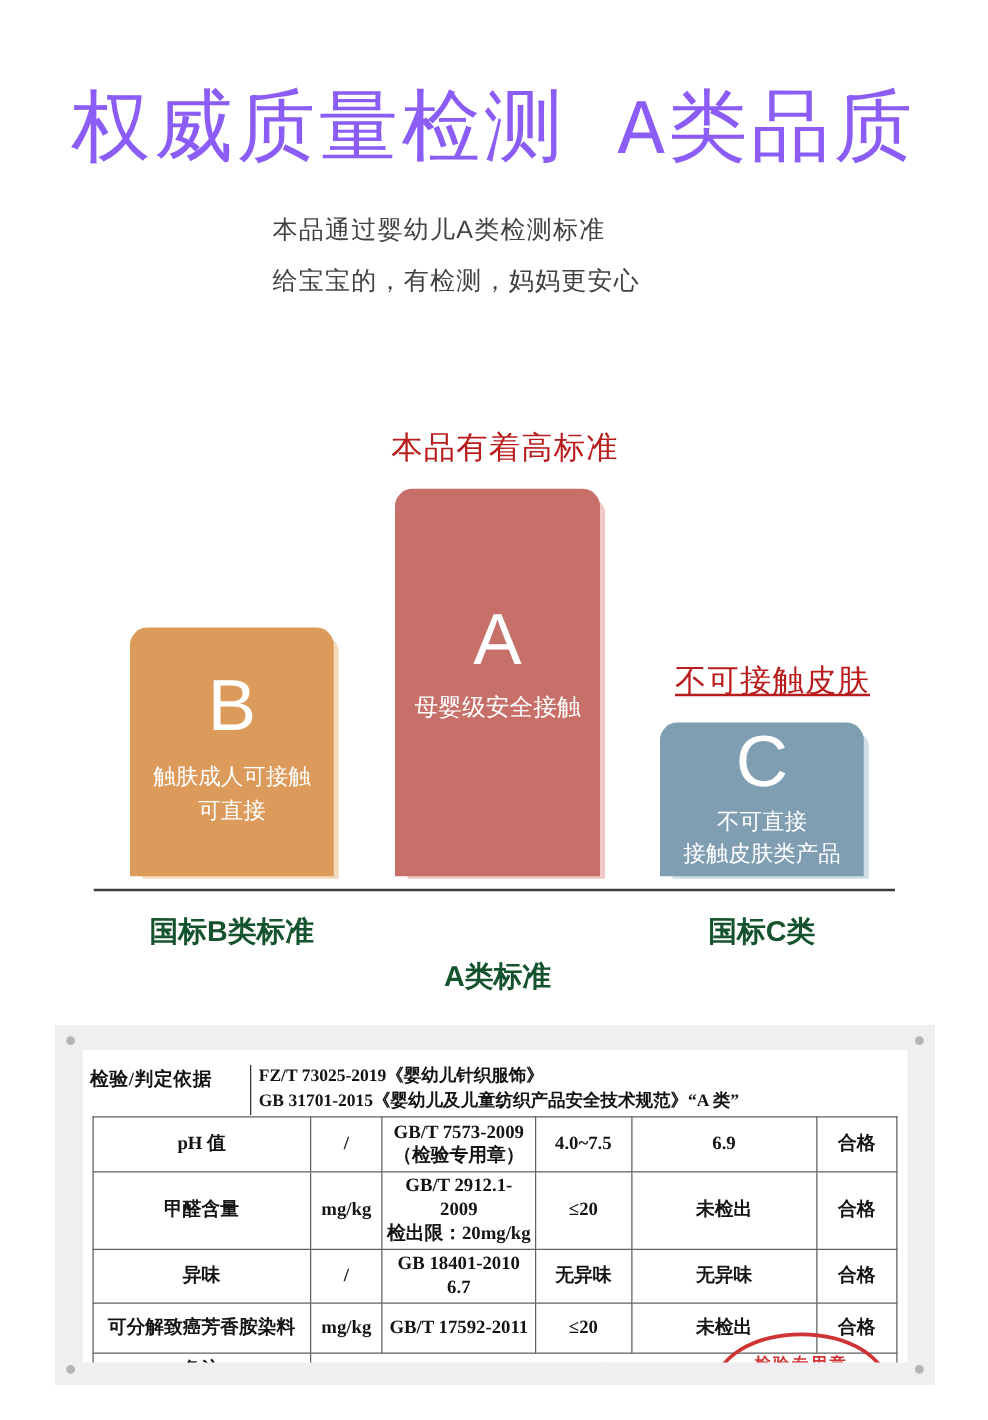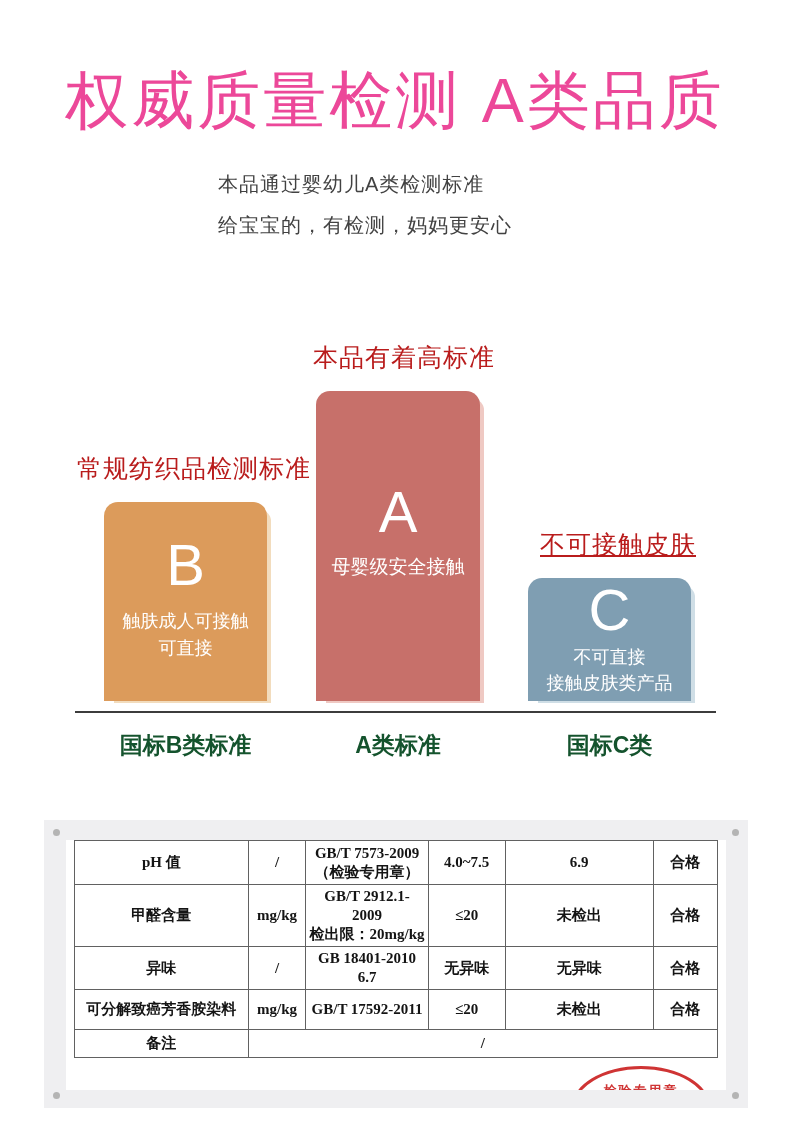--- a/index.html
+++ b/index.html
@@ -17,22 +17,23 @@
 
   
   .main-title {
     position: absolute;
     top: 58px; left: 0;
     width: 100%;
     text-align: center;
     font-size: 63px;
     font-weight: 500;
     letter-spacing: 3px;
-    color: #ec4899;
+    color: #8b5cf6;
     white-space: nowrap;
+    font-family: Liberation Mono, monospace;
   }
   .subtitle {
     position: absolute;
     top: 164px; left: 218px;
     font-size: 20px;
     line-height: 41px;
     color: #424242;
     letter-spacing: 1px;
   }
 
@@ -85,21 +86,21 @@
   .axis-label {
     position: absolute;
     top: 400px;
     font-size: 23px;
     font-weight: 600;
     color: #14532d;
     text-align: center;
     white-space: nowrap;
   }
   .axis-label-b { left: 104px; width: 163px; }
-  .axis-label-a { left: 316px; width: 164px; }
+  .axis-label-a { left: 316px; width: 164px; margin-top: 36px; }
   .axis-label-c { left: 528px; width: 163px; }
 
   
   .report-panel {
     position: absolute;
     top: 820px; left: 44px;
     width: 704px; height: 288px;
     background: #efeff1;
   }
   .corner-dot {
@@ -195,21 +196,20 @@
   <h1 class="main-title">权威质量检测 A类品质</h1>
 
   <div class="subtitle">
     <div>本品通过婴幼儿A类检测标准</div>
     <div>给宝宝的，有检测，妈妈更安心</div>
   </div>
 
   <div class="chart">
 
     <div class="bar-caption caption-a">本品有着高标准</div>
-    <div class="bar-caption caption-b">常规纺织品检测标准</div>
     <div class="bar-caption caption-c">不可接触皮肤</div>
 
     <div class="grade-bar bar-b" style="--bar-bg: #dc9b5b; --bar-shadow: #f2dcbd;">
       <span class="grade-letter">B</span>
       <div class="bar-desc">
         <div>触肤成人可接触</div>
         <div>可直接</div>
       </div>
     </div>
 
@@ -236,20 +236,27 @@
   </div>
 
   <div class="report-panel">
     <span class="corner-dot dot-tl"></span>
     <span class="corner-dot dot-tr"></span>
     <span class="corner-dot dot-bl"></span>
     <span class="corner-dot dot-br"></span>
 
     <div class="report-card">
 
+      <div class="basis-row">
+        <div class="basis-label">检验/判定依据</div>
+        <div class="basis-lines">
+          <div>FZ/T 73025-2019《婴幼儿针织服饰》</div>
+          <div>GB 31701-2015《婴幼儿及儿童纺织产品安全技术规范》“A 类”</div>
+        </div>
+      </div>
 
       <table class="test-table">
         <colgroup>
           <col class="col-item">
             <col class="col-unit">
             <col class="col-method">
           <col class="col-limit">
             <col class="col-result">
             <col class="col-verdict">
         </colgroup>

